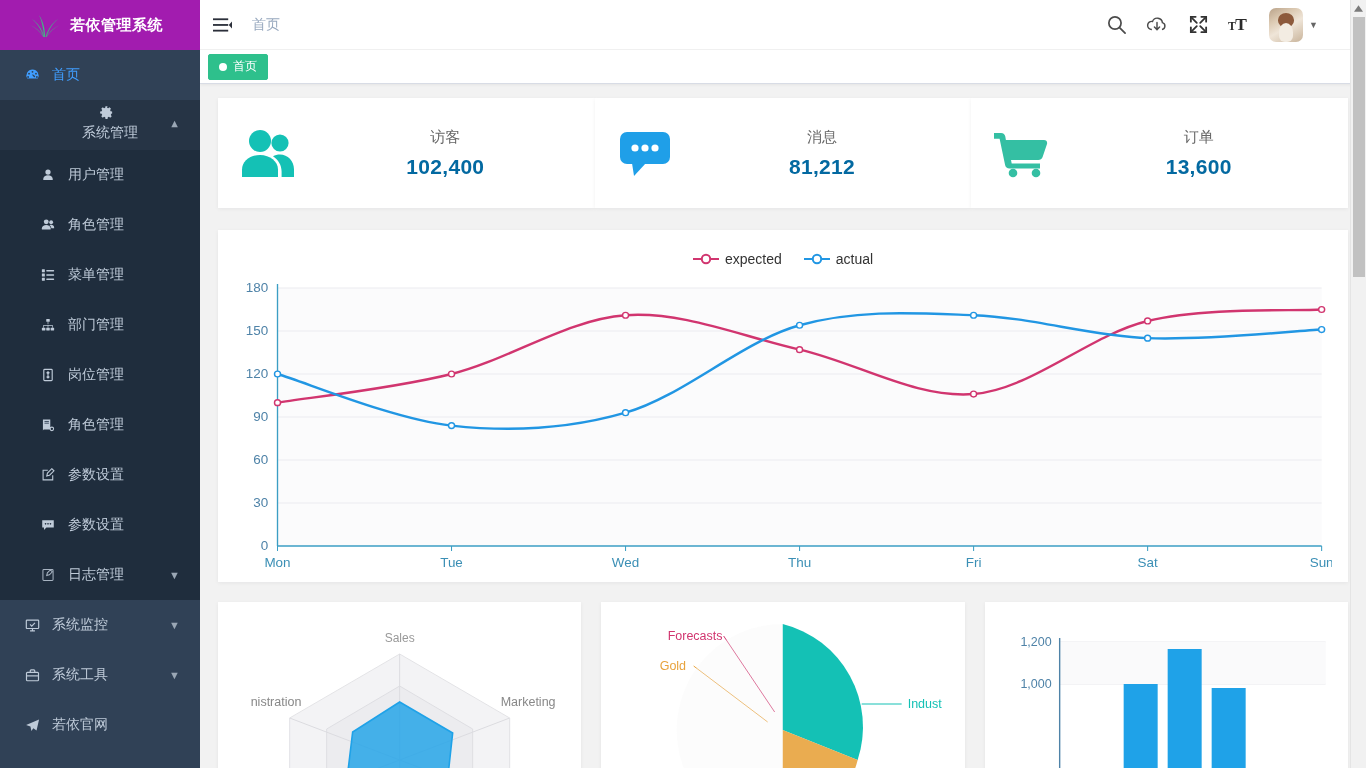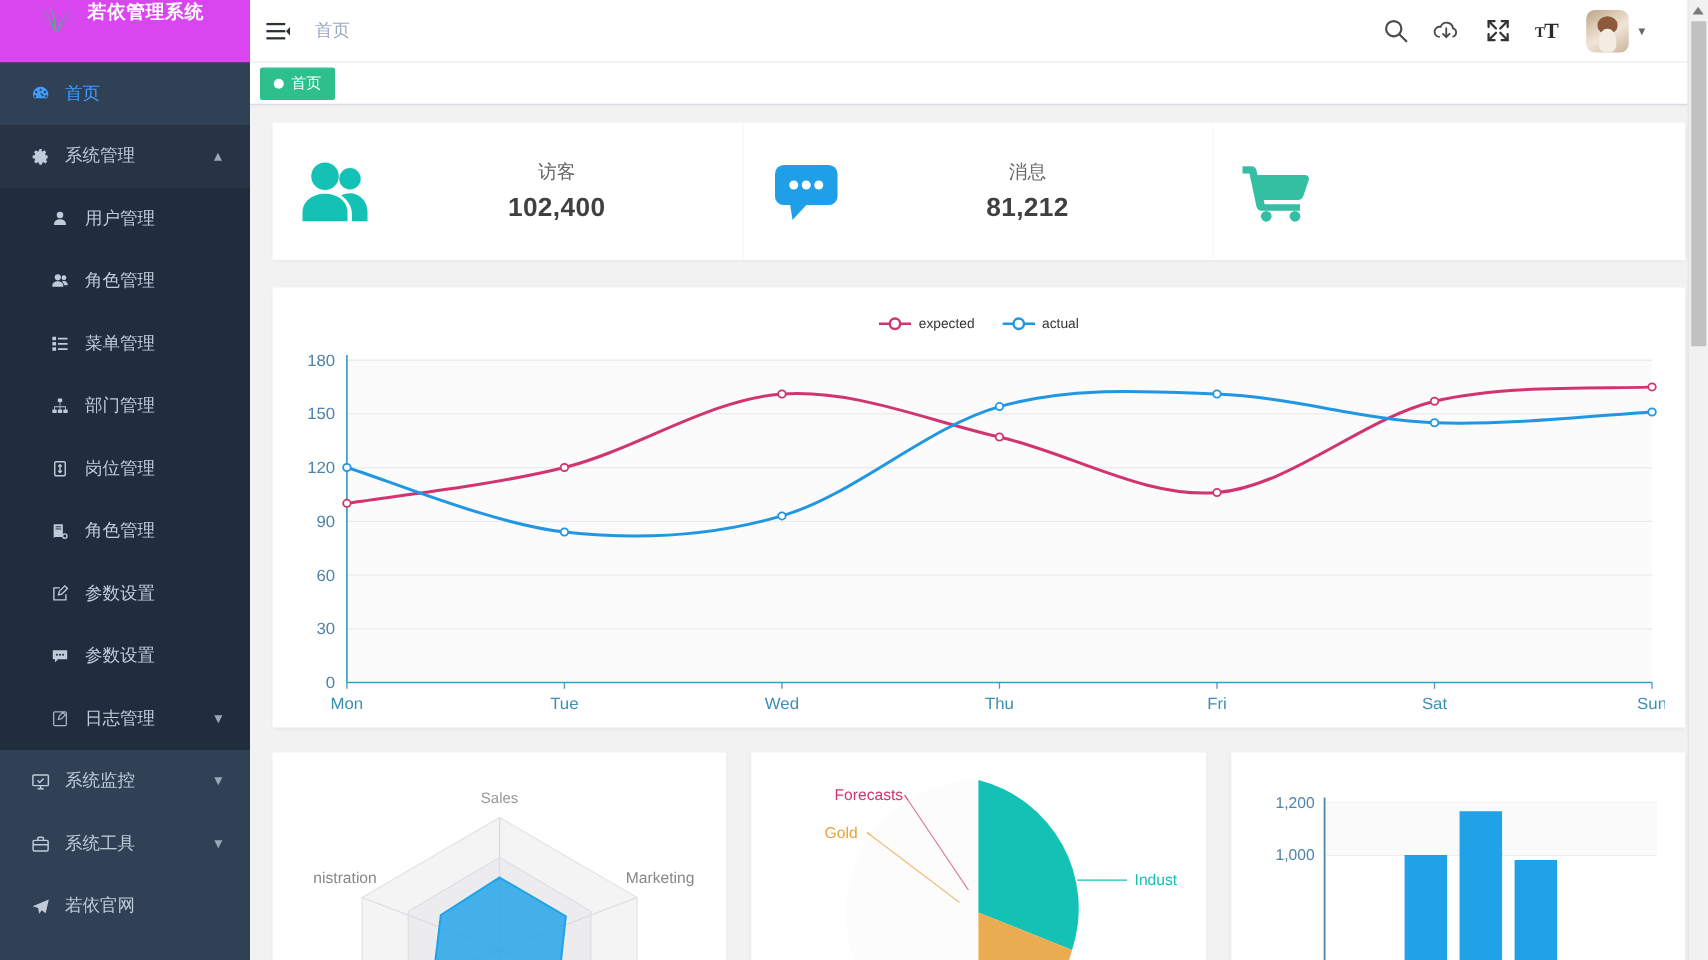--- a/index.html
+++ b/index.html
@@ -14,22 +14,23 @@
   
   .sidebar {
     width: 200px; height: 768px;
     background: #304156;
     flex: 0 0 200px;
     overflow: hidden;
     position: relative;
   }
   .logo-bar {
     height: 50px;
-    background: #d946ef;
+    background: #a21caf;
     display: flex;
+    align-items: center;
     gap: 10px;
     padding-left: 30px;
   }
   .logo-mark { width: 30px; height: 26px; flex: 0 0 30px; }
   .logo-text {
     color: #ffffff;
     font-size: 15px;
     font-weight: bold;
     letter-spacing: .5px;
   }
@@ -45,21 +46,21 @@
     position: relative;
   }
   .menu-item .mi-icon {
     width: 24px; flex: 0 0 24px;
     display: flex; align-items: center; justify-content: center;
     margin-right: 8px;
     color: #bfcbd9;
   }
   .menu-item.active { color: #409eff; background: #304156; }
   .menu-item.active .mi-icon { color: #409eff; }
-  .menu-item.open-parent { background: #263445; }
+  .menu-item.open-parent { background: #263445; flex-direction: column; }
   .submenu { background: #1f2d3d; }
   .submenu .menu-item { padding-left: 36px; font-size: 14px; }
   .caret {
     position: absolute; right: 20px; top: 50%;
     color: #9aa7b5; font-size: 11px;
     transform: translateY(-50%);
   }
   .caret.up { transform: translateY(-50%) rotate(180deg); }
 
   
@@ -164,33 +165,33 @@
     align-items: center;
     cursor: pointer;
   }
   .panel-icon {
     width: 100px; flex: 0 0 100px;
     display: flex; align-items: center; justify-content: center;
   }
   .panel-text { flex: 1 1 auto; text-align: center; padding-right: 22px; }
   .panel-label { font-size: 15px; color: #666; margin-bottom: 8px; }
   .panel-num {
-    font-size: 21px; color: #404040; font-weight: bold; letter-spacing: .3px;
+    font-size: 21px; color: #0369a1; font-weight: bold; letter-spacing: .3px;
   }
 
   
   .chart-card {
     background: #ffffff;
     box-shadow: 0 1px 4px rgba(0,21,41,.06);
     padding: 14px 16px 8px 16px;
     margin-bottom: 20px;
   }
   .legend {
     display: flex; justify-content: center; align-items: center;
-    gap: 22px; height: 30px; font-size: 11px; color: #333;
+    gap: 22px; height: 30px; font-size: 14px; color: #333;
   }
   .legend-item { display: flex; align-items: center; gap: 6px; cursor: pointer; }
   .legend-mark { width: 26px; height: 12px; display: block; }
   .line-chart-wrap { position: relative; height: 300px; }
 
   
   .bottom-row { display: flex; gap: 20px; }
   .mini-card {
     flex: 1 1 0;
     height: 260px;
@@ -494,20 +495,24 @@
         </div>
 
 
         <div class="panel-card">
           <div class="panel-icon">
             <svg viewBox="0 0 58 52" width="58" height="52" fill="#34bfa3">
               <path d="M2 6h7c2.5 0 4 1.6 4.3 3.6l.6 3.4H52c2.4 0 3.6 1.8 3 4l-4.4 13c-.6 1.9-2.3 3-4.3 3H19l.7 3.4H48v5.2H17.5c-2.4 0-4-1.5-4.4-3.6L7.6 11.8H2z"></path>
               <circle cx="21" cy="46" r="4.3"></circle>
               <circle cx="44" cy="46" r="4.3"></circle>
             </svg>
+          </div>
+          <div class="panel-text">
+            <div class="panel-label">订单</div>
+            <div class="panel-num">13,600</div>
           </div>
         </div>
 
       </div>
 
       <div class="chart-card">
         <div class="legend">
           <span class="legend-item">
             <svg class="legend-mark" viewBox="0 0 26 12">
               <line x1="0" y1="6" x2="26" y2="6" stroke="#d1356f" stroke-width="2"></line>

